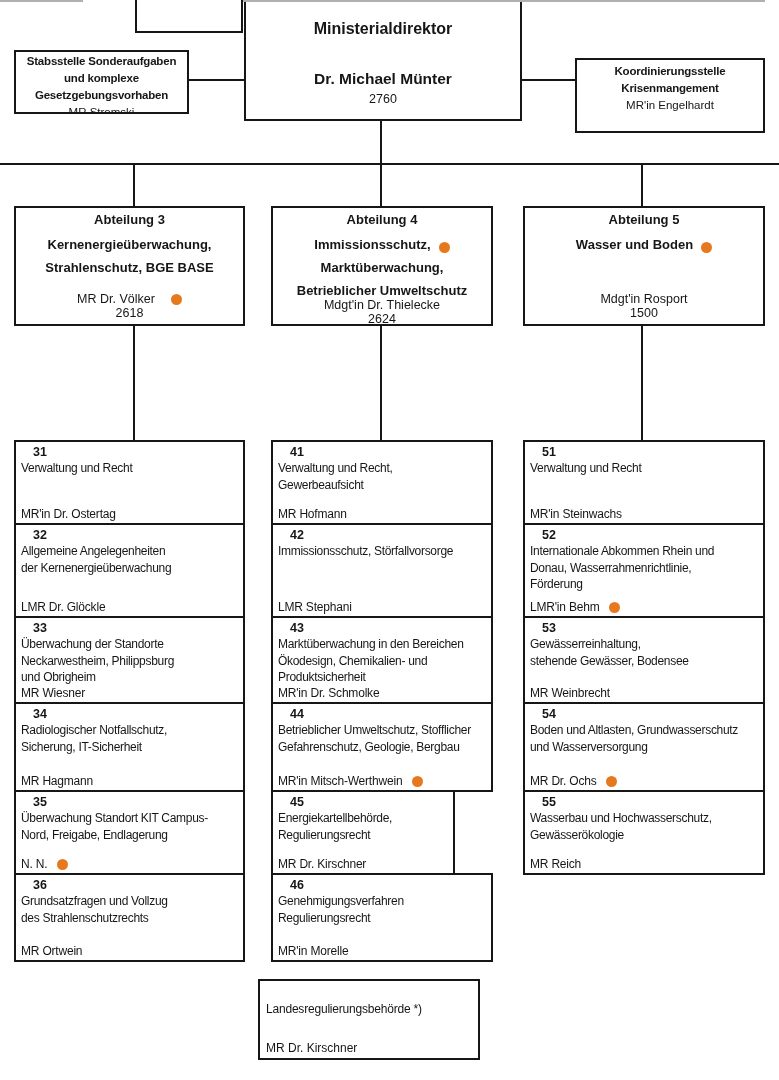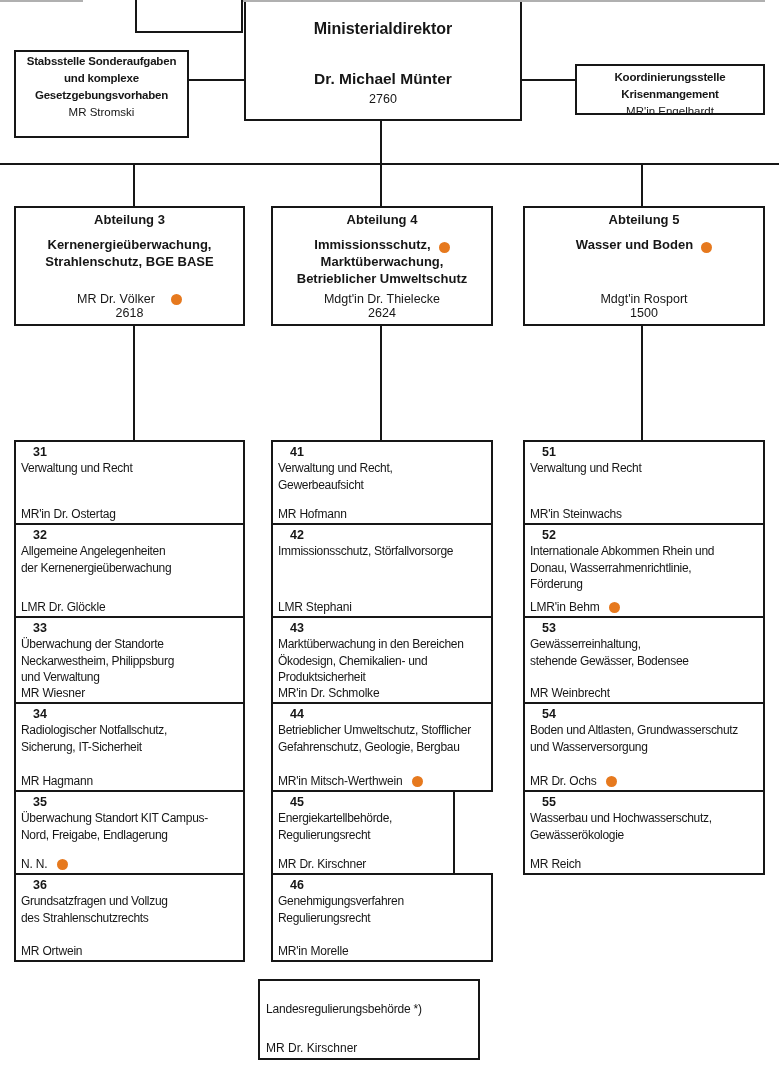--- a/index.html
+++ b/index.html
@@ -17,21 +17,21 @@
   .stab .r-line{font-size:11.5px;line-height:17px;flex:none;}
   .koord{padding-top:3px;}
   .dir-role{position:absolute;top:26px;left:0;width:100%;text-align:center;font-size:16px;font-weight:bold;}
   .dir-name{position:absolute;top:76px;left:0;width:100%;text-align:center;font-size:15.5px;font-weight:bold;}
   .dir-phone{position:absolute;top:98px;left:0;width:100%;text-align:center;font-size:12.5px;}
 
   
   .abt{display:flex;flex-direction:column;align-items:center;text-align:center;}
   .abt>*{flex:none;}
   .abt .abt-label{font-size:13px;font-weight:bold;line-height:17px;margin-top:3px;}
-  .abt .abt-line{font-size:13px;font-weight:bold;line-height:17px;display:flex;align-items:center;justify-content:center;gap:8px;white-space:nowrap;}
+  .abt .abt-line{font-size:13px;font-weight:bold;line-height:17px;margin-top:6px;display:flex;align-items:center;justify-content:center;gap:8px;white-space:nowrap;}
   .abt .abt-line.first{margin-top:8px;align-items:flex-end;}
   .abt .spacer{flex:1 1 auto;}
   .abt .abt-name{font-size:12.5px;line-height:13px;display:flex;align-items:center;justify-content:center;gap:16px;white-space:nowrap;}
   .abt .abt-phone{font-size:12.5px;line-height:14px;margin-bottom:4px;}
 
   
   .ref .num{font-size:12.5px;font-weight:bold;line-height:16px;padding:2px 0 0 17px;}
   .ref .desc{font-size:12px;line-height:16.5px;padding-left:5px;white-space:nowrap;letter-spacing:-0.3px;}
   .ref .pname{position:absolute;left:5px;bottom:2px;font-size:12px;letter-spacing:-0.2px;white-space:nowrap;display:flex;align-items:center;gap:10px;}
 
@@ -59,28 +59,28 @@
   <div class="ln" style="left:133px;top:324px;width:2px;height:118px"></div>
   <div class="ln" style="left:380px;top:324px;width:2px;height:118px"></div>
   <div class="ln" style="left:641px;top:324px;width:2px;height:118px"></div>
 
   <div class="box" style="left:244px;top:-8px;width:278px;height:129px">
     <div class="dir-role">Ministerialdirektor</div>
     <div class="dir-name">Dr. Michael Münter</div>
     <div class="dir-phone">2760</div>
   </div>
 
-  <div class="box stack stab" style="left:14px;top:50px;width:175px;height:88px">
+  <div class="box stack stab" style="left:14px;top:50px;width:175px;height:64px">
     <div class="b-line">Stabsstelle Sonderaufgaben</div>
     <div class="b-line">und komplexe</div>
     <div class="b-line">Gesetzgebungsvorhaben</div>
     <div class="r-line">MR Stromski</div>
   </div>
 
-  <div class="box stack koord stab" style="left:575px;top:64px;width:190px;height:51px">
+  <div class="box stack koord stab" style="left:575px;top:58px;width:190px;height:75px">
     <div class="b-line">Koordinierungsstelle</div>
     <div class="b-line">Krisenmangement</div>
     <div class="r-line">MR'in Engelhardt</div>
   </div>
 
   <div class="box abt" style="left:14px;top:206px;width:231px;height:120px">
     <div class="abt-label">Abteilung 3</div>
     <div class="abt-line first">
         <span>Kernenergieüberwachung,</span>
       </div>
@@ -139,21 +139,21 @@
     <div class="desc">Allgemeine Angelegenheiten</div>
     <div class="desc">der Kernenergieüberwachung</div>
     <div class="pname">
         <span>LMR Dr. Glöckle</span>
       </div>
   </div>
   <div class="box ref" style="left:14px;top:616px;width:231px;height:88px">
     <div class="num">33</div>
     <div class="desc">Überwachung der Standorte</div>
     <div class="desc">Neckarwestheim, Philippsburg</div>
-    <div class="desc">und Verwaltung</div>
+    <div class="desc">und Obrigheim</div>
     <div class="pname">
         <span>MR Wiesner</span>
       </div>
   </div>
   <div class="box ref" style="left:14px;top:702px;width:231px;height:90px">
     <div class="num">34</div>
     <div class="desc">Radiologischer Notfallschutz,</div>
     <div class="desc">Sicherung, IT-Sicherheit</div>
     <div class="pname">
         <span>MR Hagmann</span>

